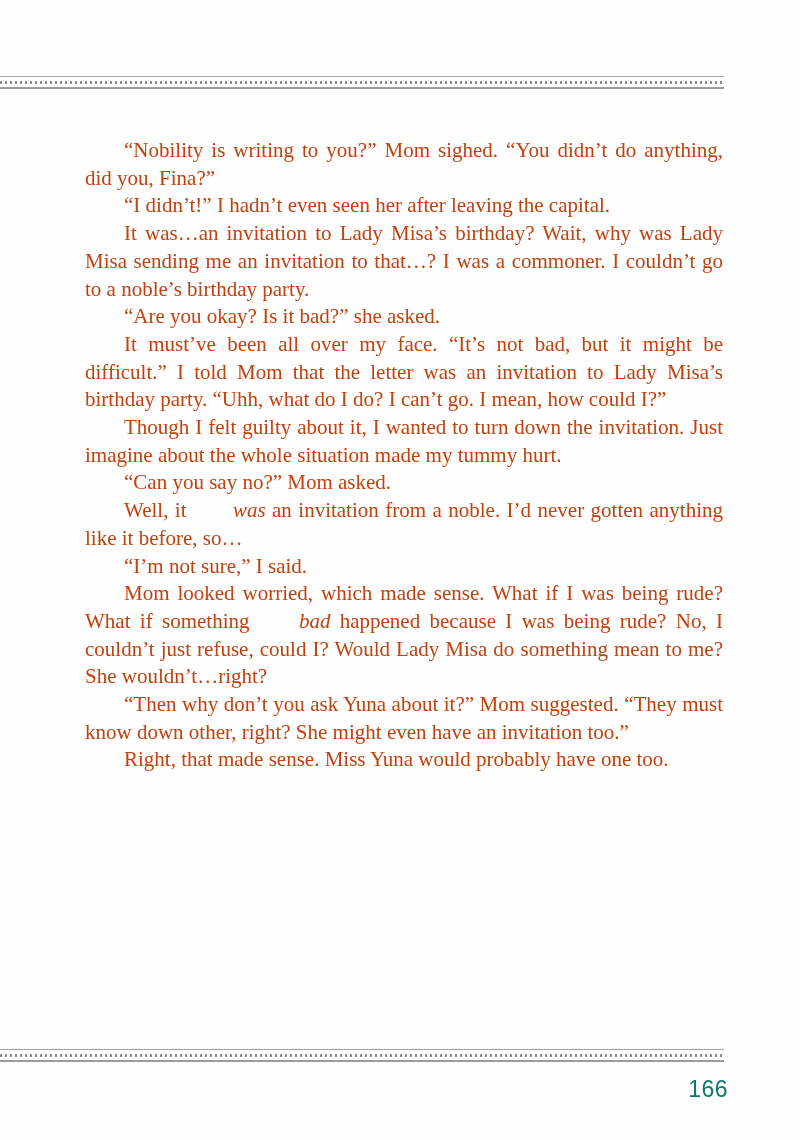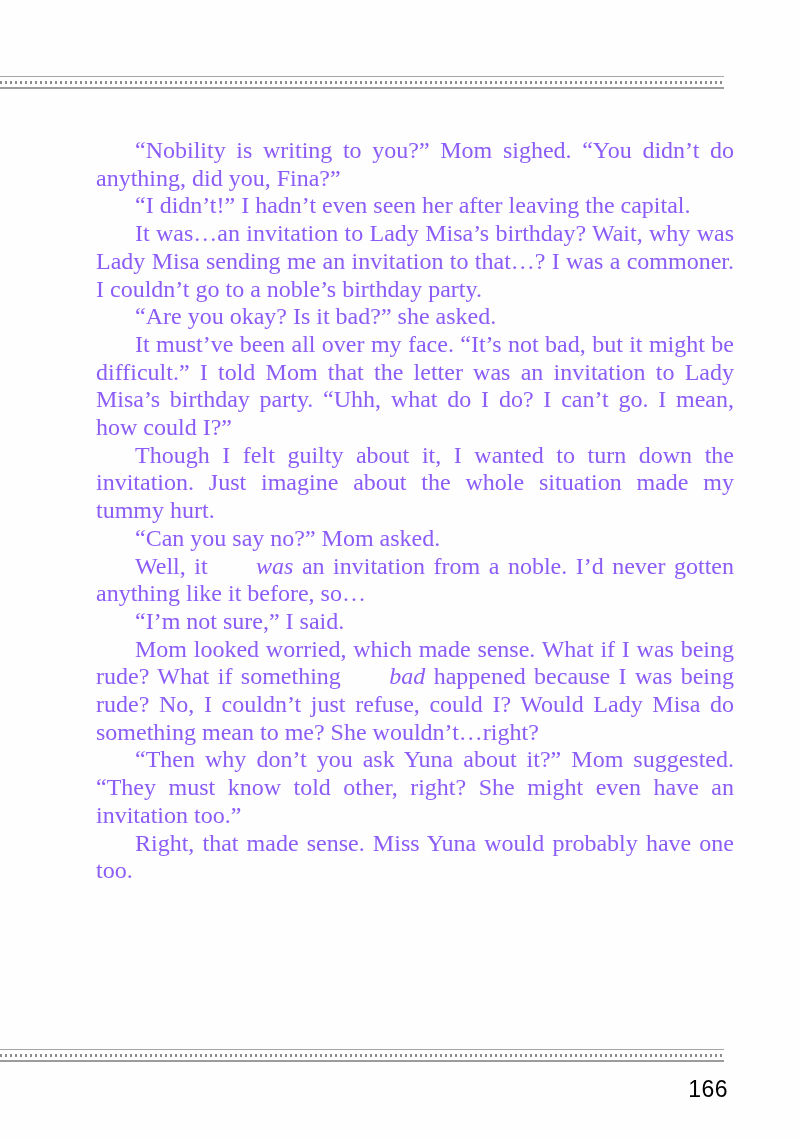--- a/index.html
+++ b/index.html
@@ -26,43 +26,43 @@
     background-image: repeating-linear-gradient(to right, #8d8d8d 0, #8d8d8d 1.6px, transparent 1.6px, transparent 5px);
     background-size: 100% 3px;
     background-position: center;
     background-repeat: no-repeat;
   }
   .ornament.top { top: 76px; }
   .ornament.bottom { top: 1049px; }
 
   .text-block {
     position: absolute;
-    left: 96px;
+    left: 85px;
     top: 137px;
     width: 638px;
-    color: #8b5cf6;
-    font-size: 24px;
+    color: #c2410c;
+    font-size: 21px;
     line-height: 27.7px;
     text-align: justify;
   }
   .para {
     margin: 0;
     padding: 0;
     text-indent: 39px;
   }
   .para em { font-style: italic; margin-left: 40px; }
 
   .page-number {
     position: absolute;
     top: 1076px;
     right: 72px;
     font-family: "Liberation Sans", sans-serif;
     font-size: 23px;
     letter-spacing: 0.5px;
-    color: #000000;
+    color: #0f766e;
     margin-left: 31px;
   }
 </style>
 </head>
 <body>
 
 <div class="page">
 
   <div class="ornament top"></div>
 
@@ -70,21 +70,21 @@
       <p class="para"><span>“Nobility is writing to you?” Mom sighed. “You didn’t do anything, did you, Fina?”</span></p>
       <p class="para"><span>“I didn’t!” I hadn’t even seen her after leaving the capital.</span></p>
       <p class="para"><span>It was…an invitation to Lady Misa’s birthday? Wait, why was Lady Misa sending me an invitation to that…? I was a commoner. I couldn’t go to a noble’s birthday party.</span></p>
       <p class="para"><span>“Are you okay? Is it bad?” she asked.</span></p>
       <p class="para"><span>It must’ve been all over my face. “It’s not bad, but it might be difficult.” I told Mom that the letter was an invitation to Lady Misa’s birthday party. “Uhh, what do I do? I can’t go. I mean, how could I?”</span></p>
       <p class="para"><span>Though I felt guilty about it, I wanted to turn down the invitation. Just imagine about the whole situation made my tummy hurt.</span></p>
       <p class="para"><span>“Can you say no?” Mom asked.</span></p>
       <p class="para"><span>Well, it </span><em>was</em><span> an invitation from a noble. I’d never gotten anything like it before, so…</span></p>
       <p class="para"><span>“I’m not sure,” I said.</span></p>
       <p class="para"><span>Mom looked worried, which made sense. What if I was being rude? What if something </span><em>bad</em><span> happened because I was being rude? No, I couldn’t just refuse, could I? Would Lady Misa do something mean to me? She wouldn’t…right?</span></p>
-      <p class="para"><span>“Then why don’t you ask Yuna about it?” Mom suggested. “They must know told other, right? She might even have an invitation too.”</span></p>
+      <p class="para"><span>“Then why don’t you ask Yuna about it?” Mom suggested. “They must know down other, right? She might even have an invitation too.”</span></p>
       <p class="para"><span>Right, that made sense. Miss Yuna would probably have one too.</span></p>
     </div>
 
   <div class="ornament bottom"></div>
 
   <div class="page-number">166</div>
 
 </div>
 
 </body></html>

